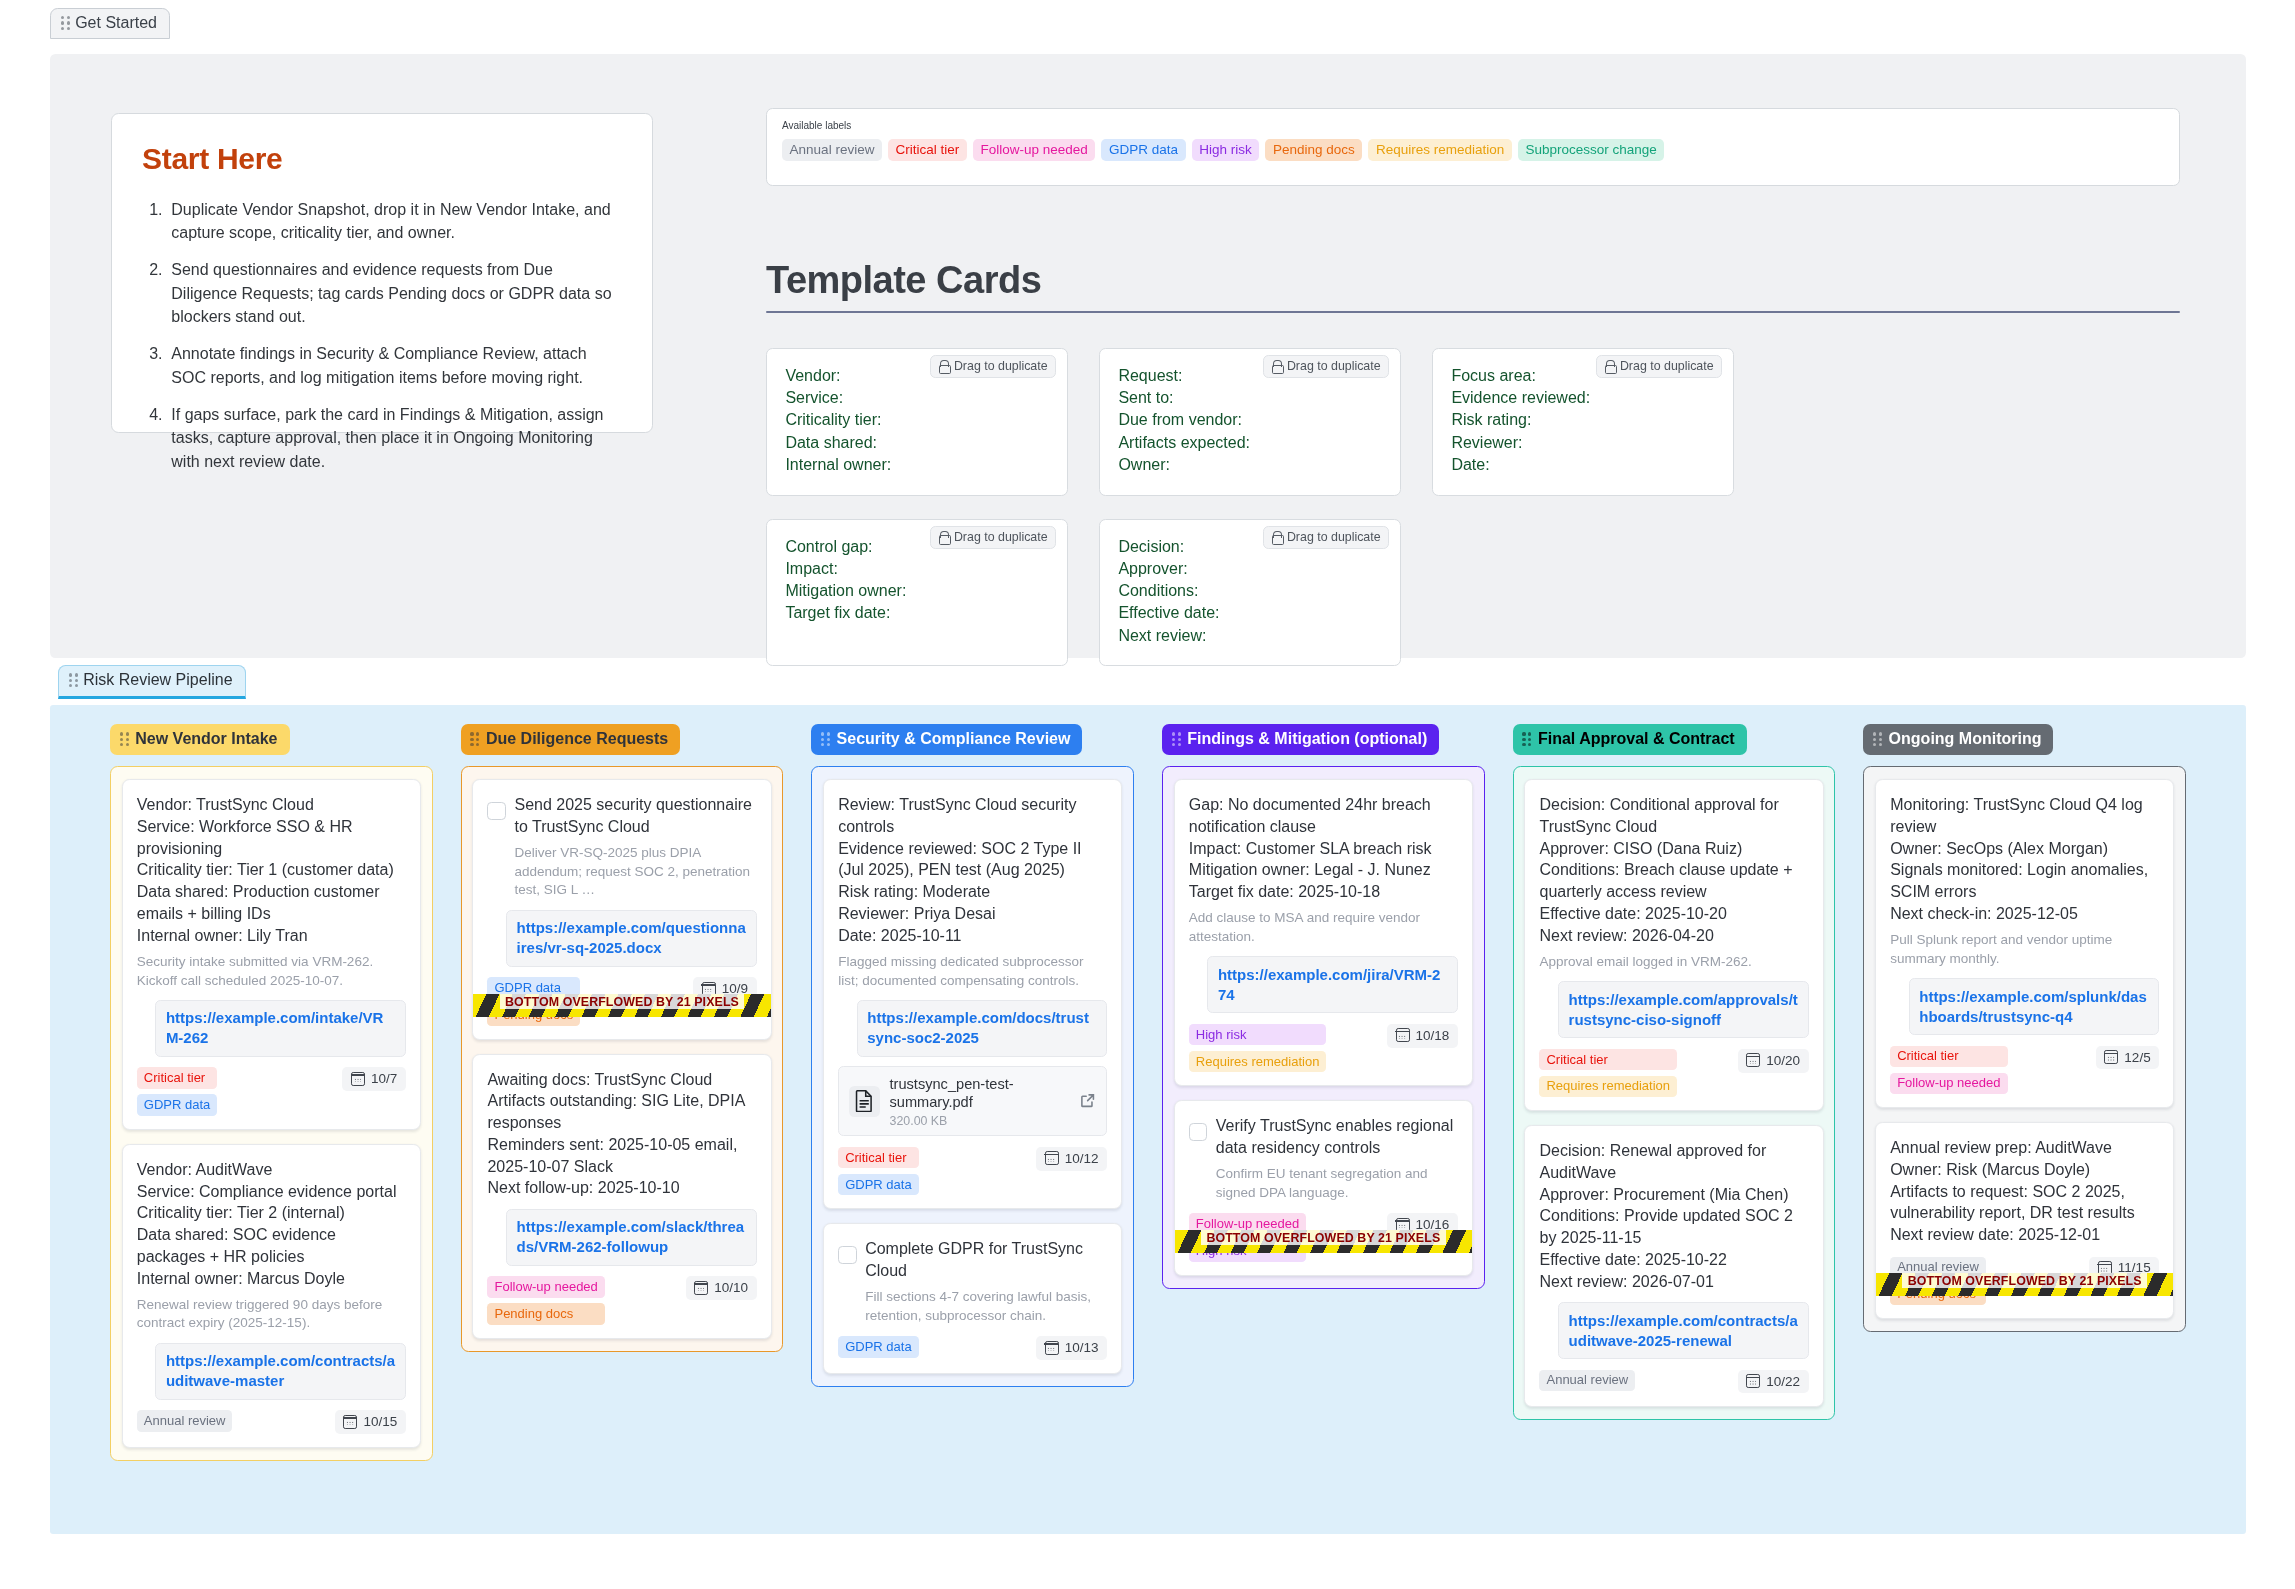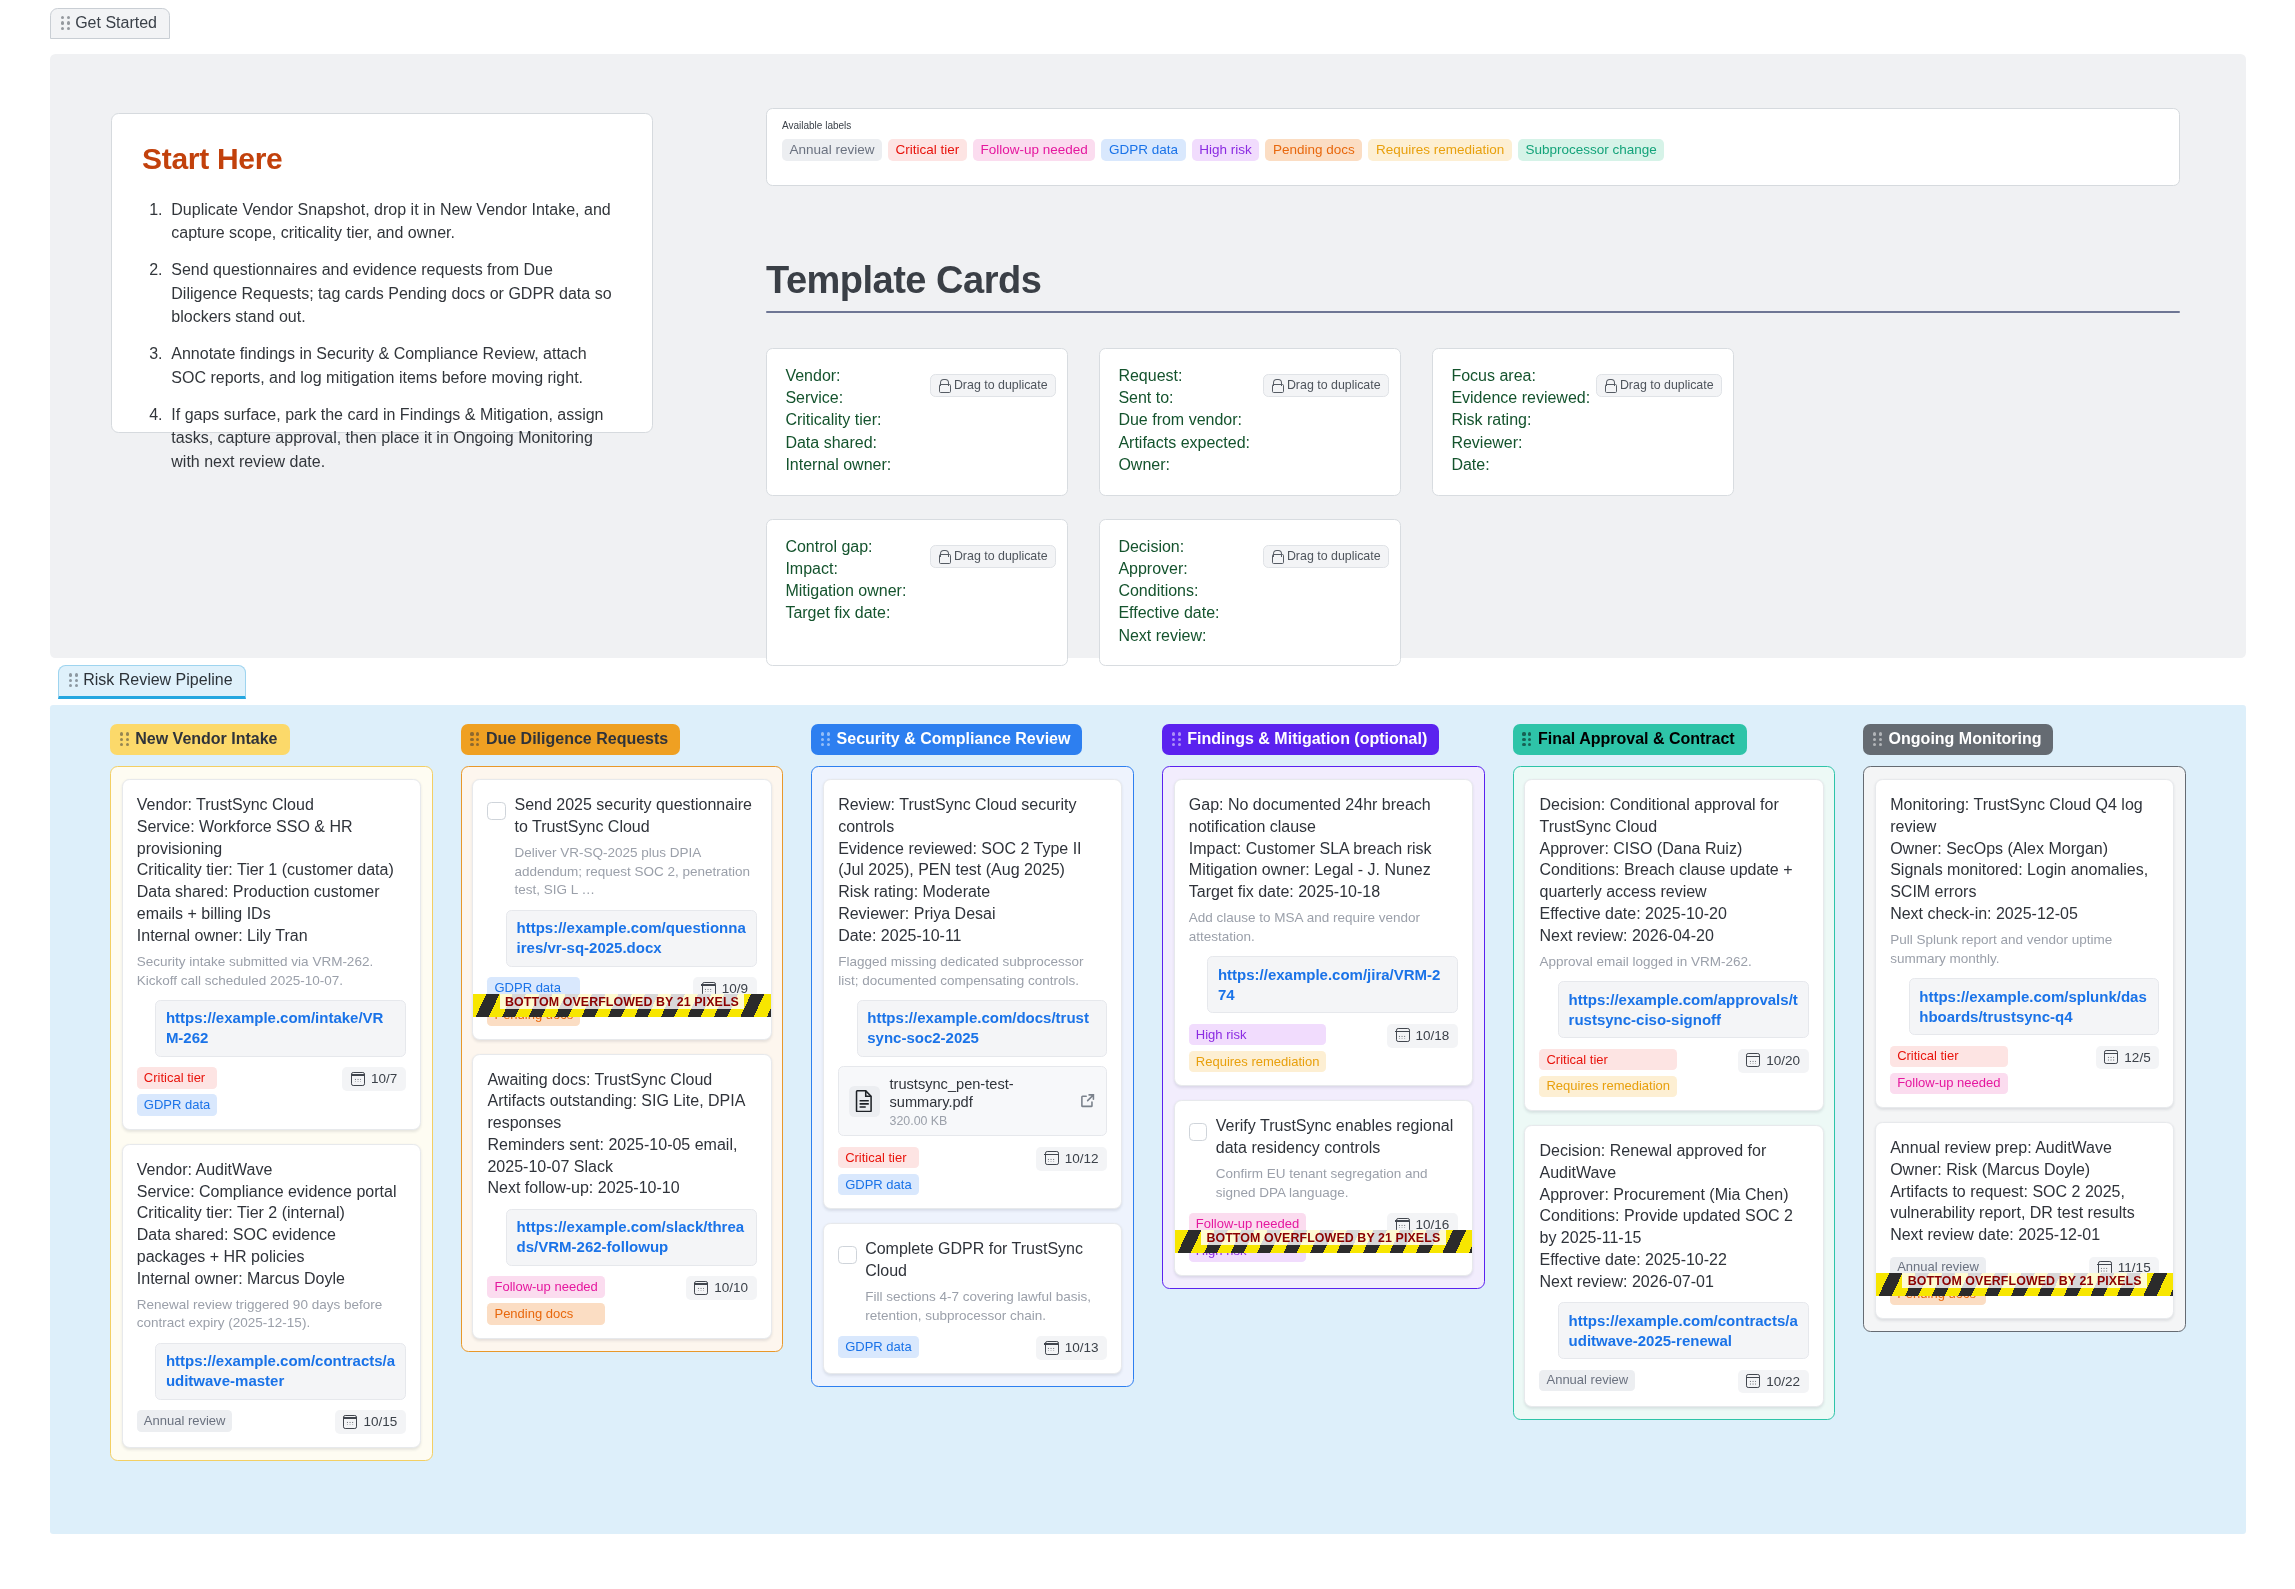--- a/index.html
+++ b/index.html
@@ -66,21 +66,21 @@
   .tmpl-rule { height: 2.7px; background: #6e7694; margin-top: 8.6px; border-radius: 1.1px; }
 
   .tmpl-grid { position: absolute; left: 716px; top: 294px; }
   .tmpl-row { display: flex; gap: 31px; margin-bottom: 23px; }
   .tmpl-card {
     width: 302px; background: #fff; border: 1.1px solid #d8dce0; border-radius: 6.5px;
     padding: 16px 18.4px 18.4px; position: relative; min-height: 127px;
   }
   .tmpl-card .line { font-size: 16px; line-height: 1.39; color: #14532d; }
   .drag-pill {
-    position: absolute; right: 10.8px; top: 25px;
+    position: absolute; right: 10.8px; top: 6px;
     display: inline-flex; align-items: center; gap: 4.9px;
     background: #f3f4f6; border: 1.1px solid #e0e3e7; border-radius: 5.4px;
     padding: 3.2px 7.6px 4.3px; font-size: 12.4px; color: #4e545c; white-space: nowrap;
   }
   .lock-ico { width: 10.3px; height: 12.4px; position: relative; display:inline-block; }
   .lock-ico::before{content:"";position:absolute;left:1.6px;top:0;width:7px;height:6px;border:1.3px solid #565c64;border-bottom:none;border-radius:3.8px 3.8px 0 0;}
   .lock-ico::after{content:"";position:absolute;left:0;top:4.9px;width:10.3px;height:7.6px;border:1.3px solid #565c64;border-radius:1.6px;}
 
   
   .board-tab-wrap { position: absolute; left: 58px; top: 665px; }

